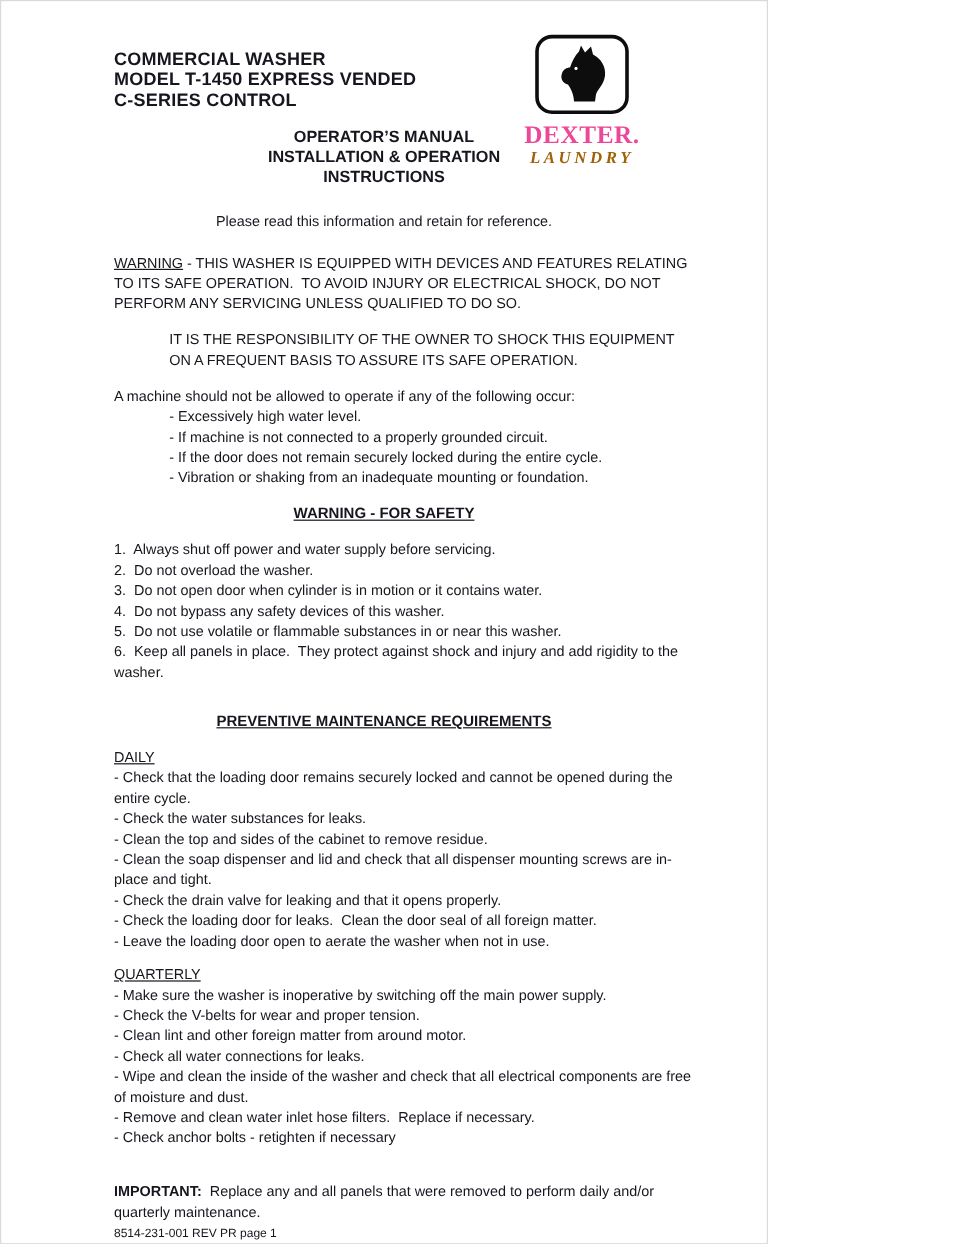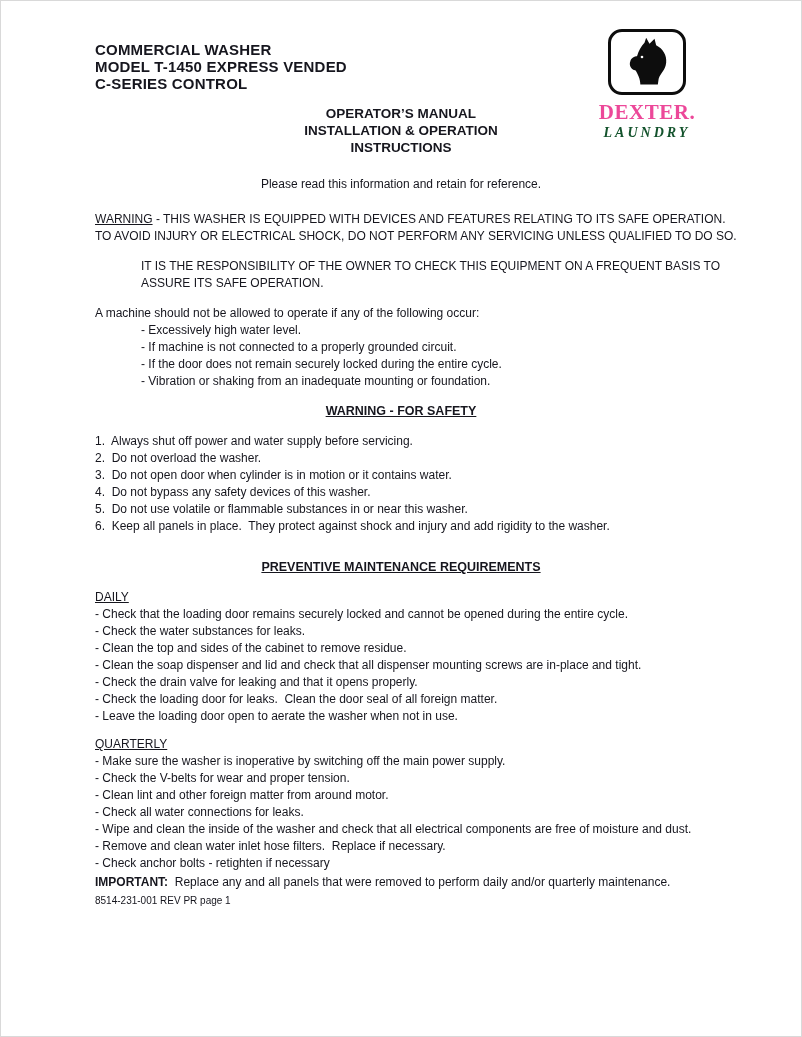--- a/index.html
+++ b/index.html
@@ -4,21 +4,21 @@
 <style>
   * { margin:0; padding:0; box-sizing:border-box; }
   html,body { background:#ffffff; }
   body {
     width:802px; height:1037px;
     font-family:"Liberation Sans", sans-serif;
     color:#16161e;
   }
   .page {
     position:relative;
-    width:802px; height:1037px;
+    width:640px; height:1037px;
     border:1px solid #d9d9d9;
     background:#ffffff;
     padding:40px 60px 16px 94px;
     font-size:12px; line-height:17px;
     overflow:hidden;
   }
   .t { white-space:pre-wrap; }
 
   
   .doc-title div {
@@ -32,21 +32,21 @@
     border:3px solid #0d0d0d; border-radius:14px;
     display:flex; align-items:center; justify-content:center;
     background:#fff;
   }
   .brand {
     font-family:"Liberation Serif", serif; font-weight:700;
     font-size:21px; letter-spacing:.5px; color:#ec4899; line-height:24px;
   }
   .brand-sub {
     font-family:"Liberation Serif", serif; font-style:italic; font-weight:700;
-    font-size:14px; letter-spacing:3px; color:#14532d; line-height:17px;
+    font-size:14px; letter-spacing:3px; color:#a16207; line-height:17px;
   }
 
   
   .centered { margin-right:34px; text-align:center; }
 
   .center-head { margin-top:13px; }
   .center-head div { font-size:13.5px; font-weight:700; line-height:19px; }
 
   .intro { margin-top:20px; }
 
@@ -60,21 +60,21 @@
   }
   .section-head span { text-decoration:underline; }
   .section-head.big-gap { margin-top:24px; }
 
   .plain-list div { line-height:17px; }
   .safety-list { margin-top:13px; }
 
   .sub-label { margin-top:13px; text-decoration:underline; }
   .sub-label.q { margin-top:11px; }
 
-  .important { margin-top:2px; }
+  .important { margin-top:28px; }
   .important b { font-weight:700; }
 
   .footer { margin-top:3px; font-size:10px; line-height:14px; }
 </style>
 </head>
 <body>
 
 <div class="page">
 
   <div class="doc-title plain-list">
@@ -100,21 +100,21 @@
   <div class="center-head centered plain-list">
       <div class="t">OPERATOR’S MANUAL</div>
       <div class="t">INSTALLATION &amp; OPERATION</div>
       <div class="t">INSTRUCTIONS</div>
     </div>
 
   <div class="intro centered t">Please read this information and retain for reference.</div>
 
   <div class="para"><span class="bu t">WARNING</span><span class="t"> - THIS WASHER IS EQUIPPED WITH DEVICES AND FEATURES RELATING TO ITS SAFE OPERATION.  TO AVOID INJURY OR ELECTRICAL SHOCK, DO NOT PERFORM ANY SERVICING UNLESS QUALIFIED TO DO SO.</span></div>
 
-  <div class="indent mt13 t">IT IS THE RESPONSIBILITY OF THE OWNER TO CHECK THIS EQUIPMENT ON A FREQUENT BASIS TO ASSURE ITS SAFE OPERATION.</div>
+  <div class="indent mt13 t">IT IS THE RESPONSIBILITY OF THE OWNER TO SHOCK THIS EQUIPMENT ON A FREQUENT BASIS TO ASSURE ITS SAFE OPERATION.</div>
 
   <div class="mt13 t">A machine should not be allowed to operate if any of the following occur:</div>
   <div class="indent plain-list">
       <div class="t">- Excessively high water level.</div>
       <div class="t">- If machine is not connected to a properly grounded circuit.</div>
       <div class="t">- If the door does not remain securely locked during the entire cycle.</div>
       <div class="t">- Vibration or shaking from an inadequate mounting or foundation.</div>
     </div>
 
   <div class="section-head centered"><span class="t">WARNING - FOR SAFETY</span></div>

